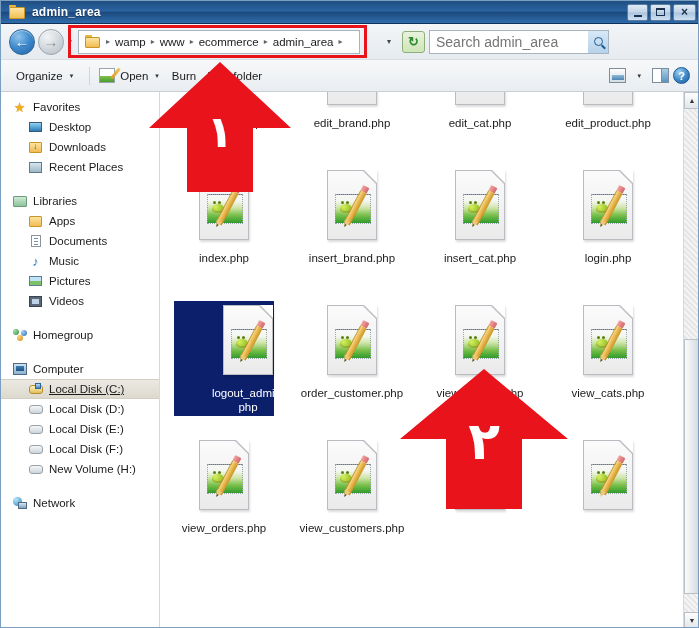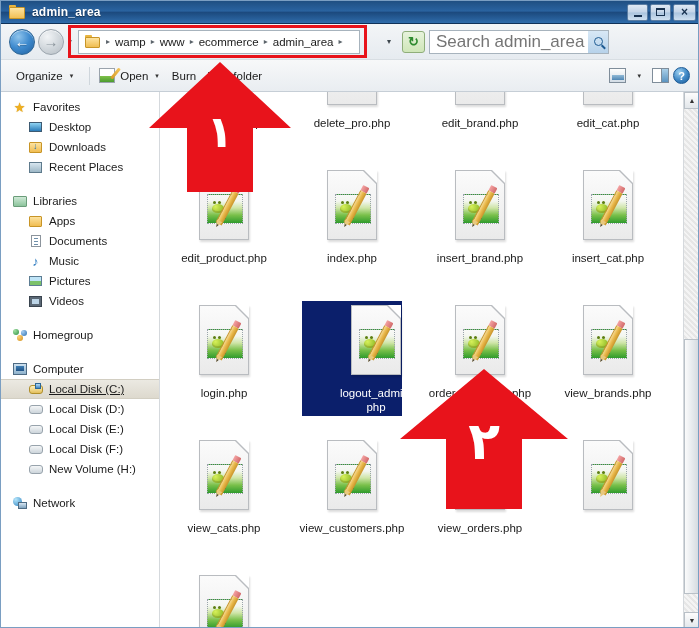--- a/index.html
+++ b/index.html
@@ -208,21 +208,21 @@
     width: 180px; height: 24px;
     background: #ffffff;
     border: 1px solid #a7b3bd;
     box-sizing: border-box;
     display: flex; align-items: center;
   }
   .search-wrap input {
     border: 0; outline: 0;
     flex: 1;
     font-family: "Liberation Sans", sans-serif;
-    font-size: 17px;
+    font-size: 14px;
     color: #2b2b2b;
     padding-left: 6px;
     background: transparent;
     min-width: 0;
   }
   .search-icon-btn {
     width: 20px; height: 22px;
     display: flex; align-items: center; justify-content: center;
     flex: none;
     background: linear-gradient(to bottom, #d8e8f6, #b7d2ea);
@@ -817,31 +817,20 @@
             <div class="sheet"></div>
 
             <div class="pencil">
                 <span class="tip"></span>
                 <span class="lead"></span>
               </div>
           </div>
           <div class="cell-label">delete_cat.php</div>
         </div>
 
-        <div class="cell">
-          <div class="php-icon">
-            <div class="sheet"></div>
-
-            <div class="pencil">
-                <span class="tip"></span>
-                <span class="lead"></span>
-              </div>
-          </div>
-          <div class="cell-label">delete_pro.php</div>
-        </div>
 
         <div class="cell">
           <div class="php-icon">
             <div class="sheet"></div>
 
             <div class="pencil">
                 <span class="tip"></span>
                 <span class="lead"></span>
               </div>
           </div>
@@ -1031,39 +1020,39 @@
                 <span class="bug"></span>
                 <span class="scribble"></span>
               </div>
             <div class="pencil">
                 <span class="eraser"></span>
                 <span class="body"></span>
                 <span class="tip"></span>
                 <span class="lead"></span>
               </div>
           </div>
+          <div class="cell-label">view_orders.php</div>
+        </div>
+
+        <div class="cell">
+          <div class="php-icon">
+            <div class="sheet"></div>
+              <div class="fold"></div>
+            <div class="pic">
+                <span class="bug"></span>
+                <span class="scribble"></span>
+              </div>
+            <div class="pencil">
+                <span class="eraser"></span>
+                <span class="body"></span>
+                <span class="tip"></span>
+                <span class="lead"></span>
+              </div>
+          </div>
           <div class="cell-label">view_customers.php</div>
-        </div>
-
-        <div class="cell">
-          <div class="php-icon">
-            <div class="sheet"></div>
-              <div class="fold"></div>
-            <div class="pic">
-                <span class="bug"></span>
-                <span class="scribble"></span>
-              </div>
-            <div class="pencil">
-                <span class="eraser"></span>
-                <span class="body"></span>
-                <span class="tip"></span>
-                <span class="lead"></span>
-              </div>
-          </div>
-          <div class="cell-label">view_orders.php</div>
         </div>
 
         <div class="cell">
           <div class="php-icon">
             <div class="sheet"></div>
               <div class="fold"></div>
             <div class="pic">
                 <span class="bug"></span>
                 <span class="scribble"></span>
               </div>

